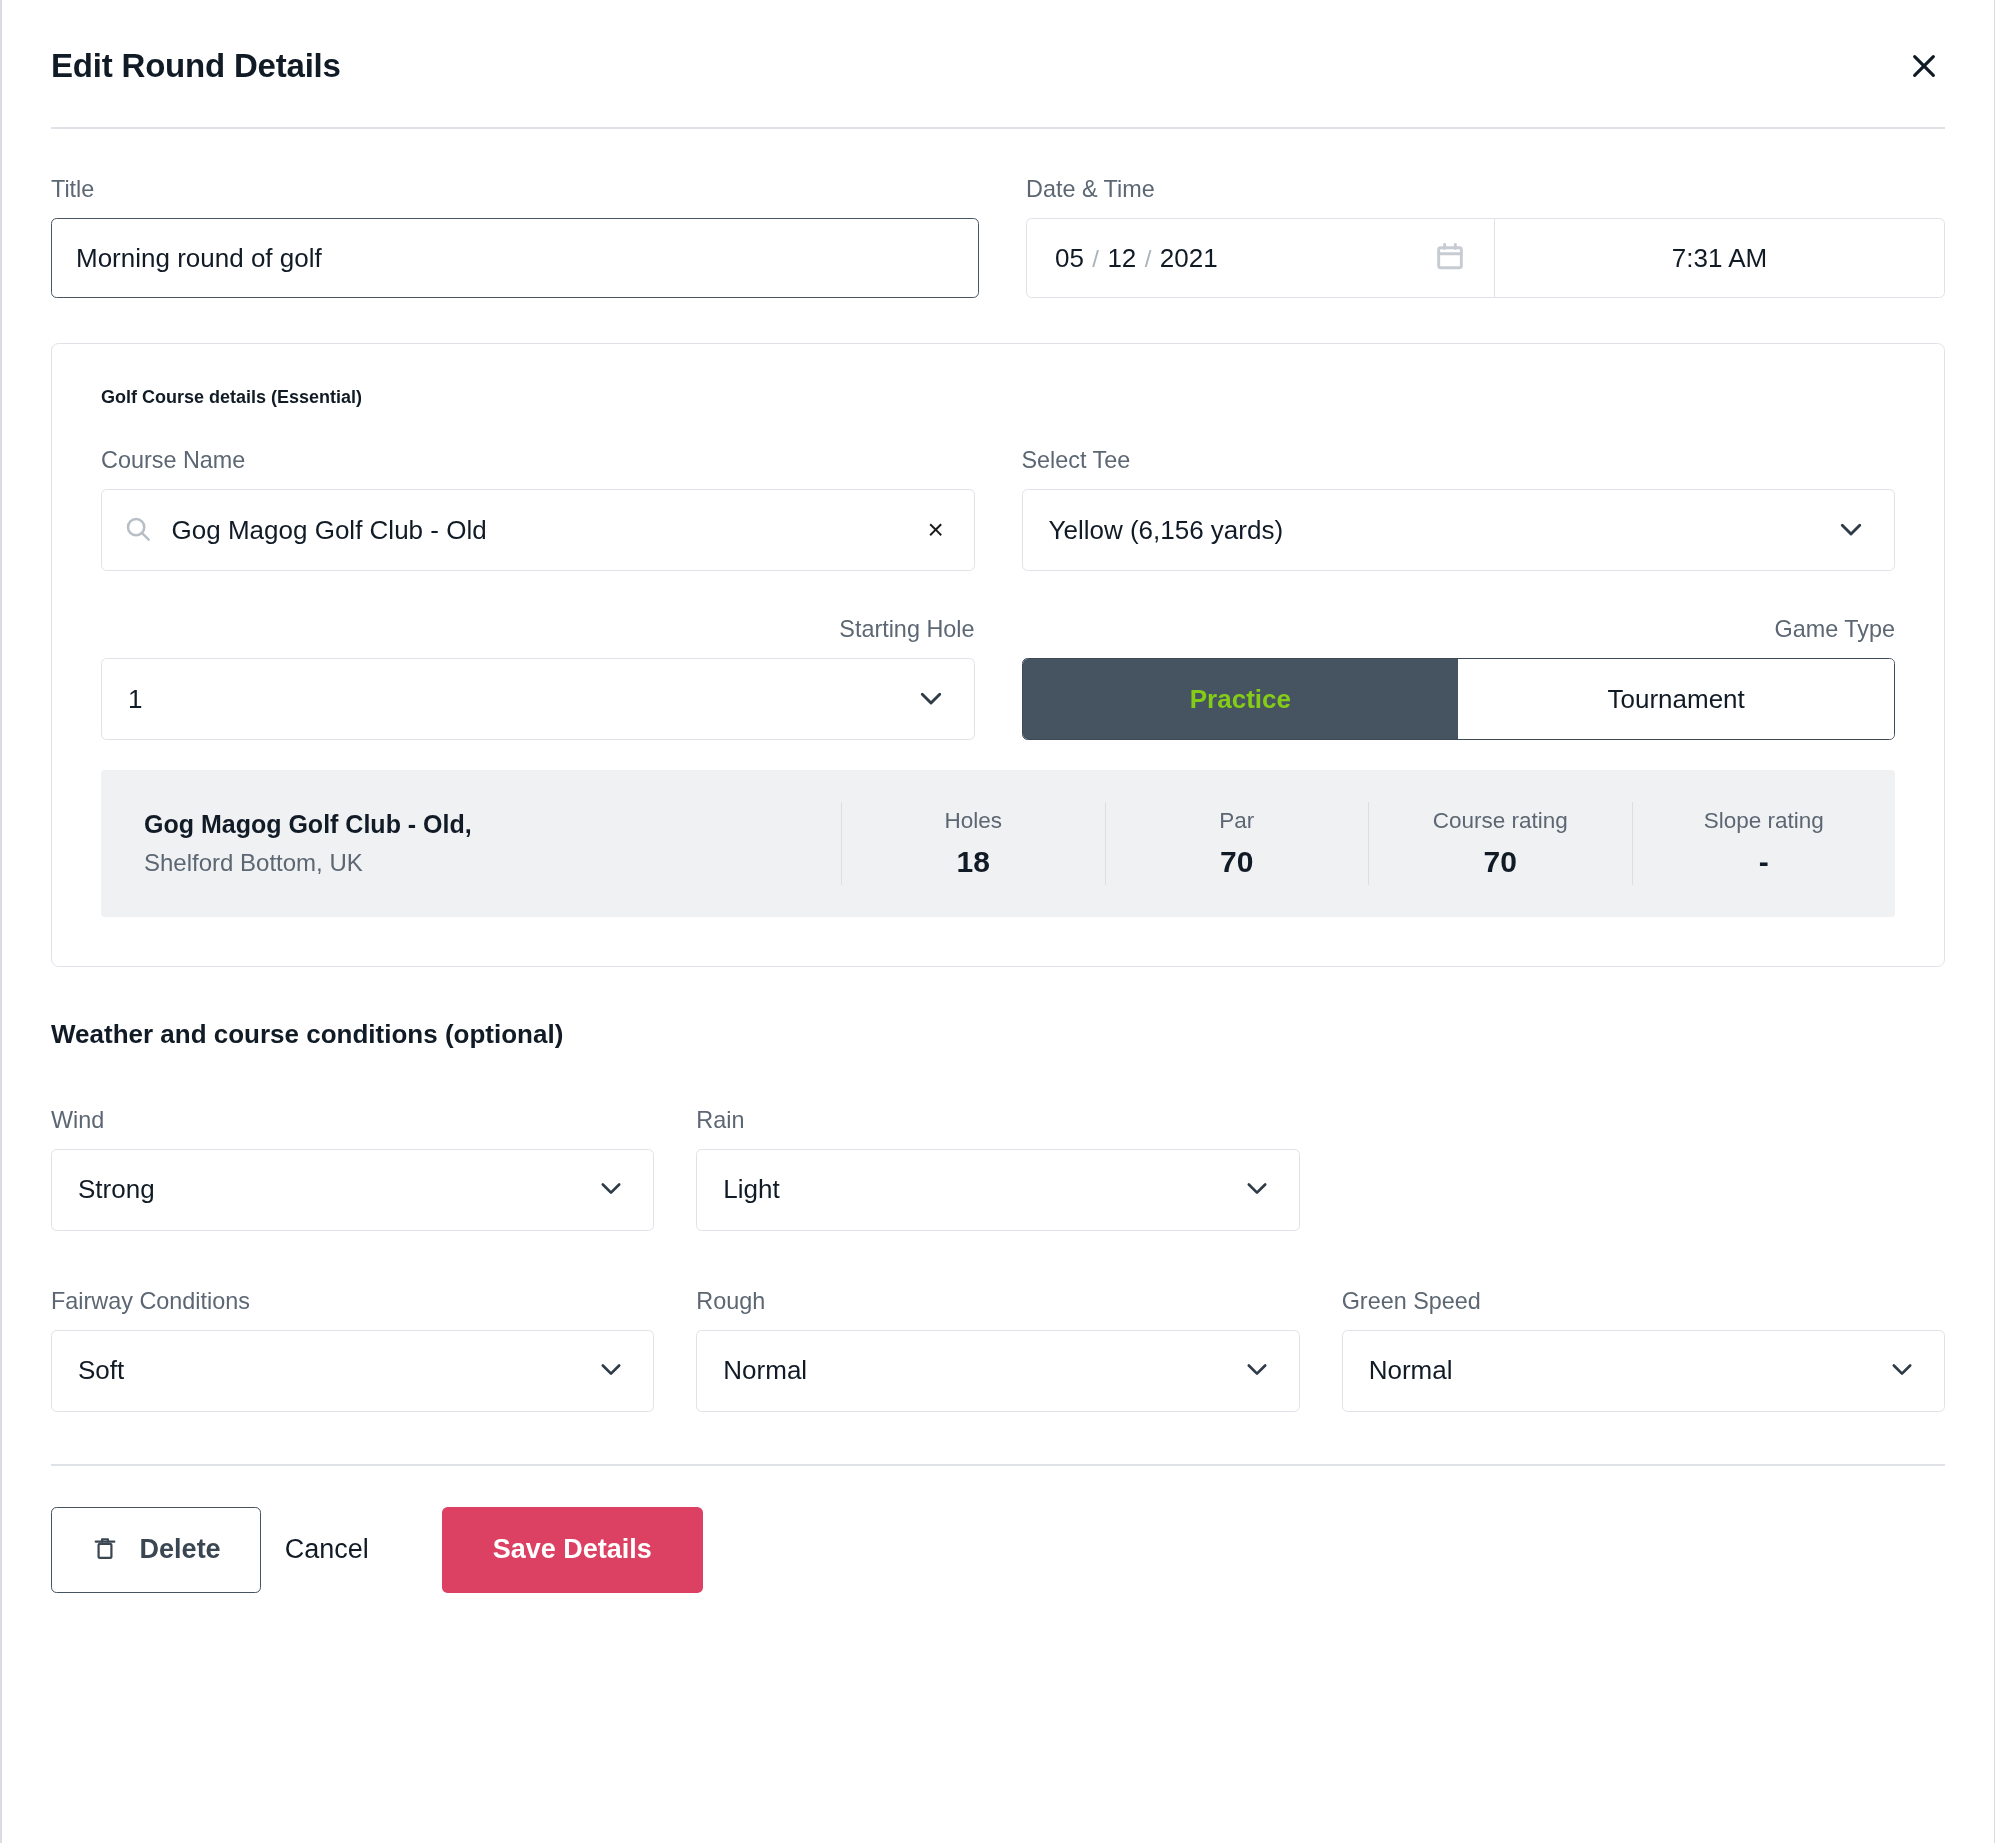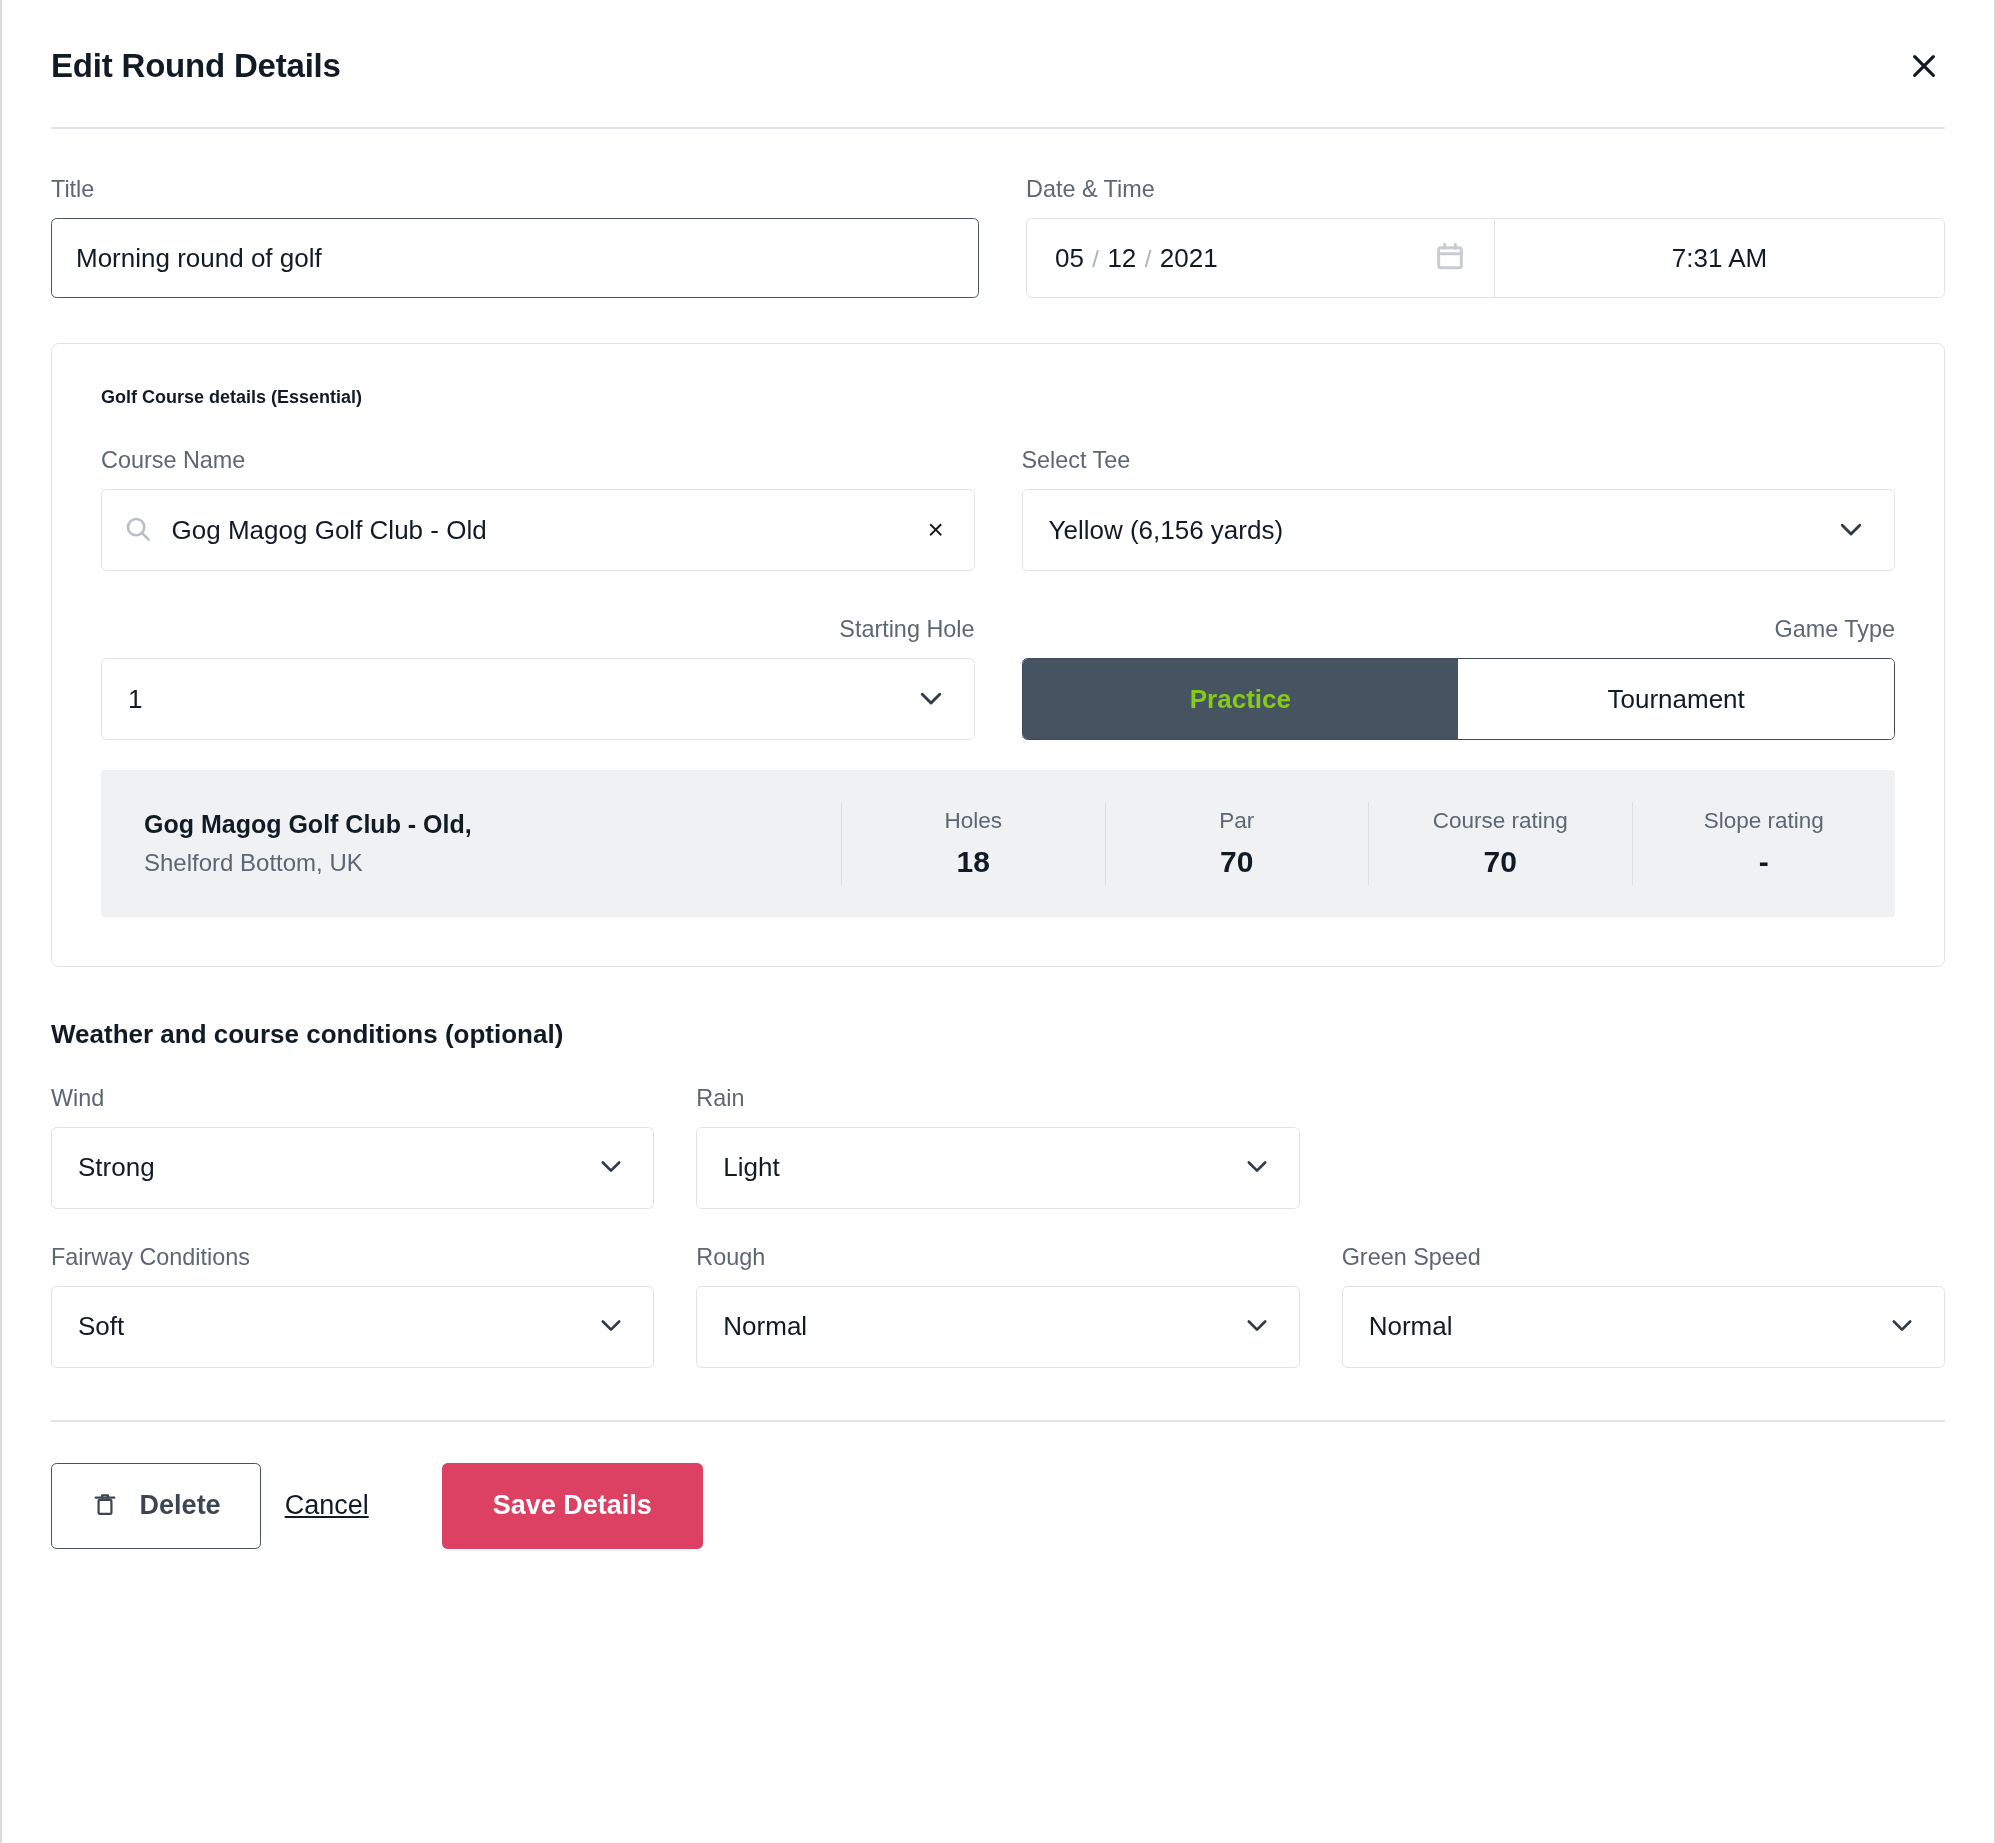--- a/index.html
+++ b/index.html
@@ -248,21 +248,21 @@
   
   .weather-heading {
     margin-top: 52px;
     font-size: 26px;
     font-weight: 700;
     color: #111b26;
   }
   .weather-row {
     display: flex;
     gap: 42px;
-    margin-top: 35px;
+    margin-top: 57px;
   }
   .w-col { width: 631px; }
   .w-col.empty { visibility: hidden; }
 
   .w-select {
     height: 82px;
     border: 1.9px solid #dfe3e8;
     border-radius: 5.6px;
     display: flex;
     align-items: center;
@@ -306,21 +306,20 @@
     gap: 49px;
   }
   .cancel-btn {
     font-size: 27px;
     color: #111b26;
     background: transparent;
     border: none;
     cursor: pointer;
     padding: 17px 24px;
     font-family: inherit;
-    text-decoration: underline;
   }
   .save-btn {
     background: #dc4163;
     color: #ffffff;
     font-size: 27px;
     font-weight: 600;
     border: none;
     border-radius: 5.6px;
     height: 86px;
     padding: 0 51px;

